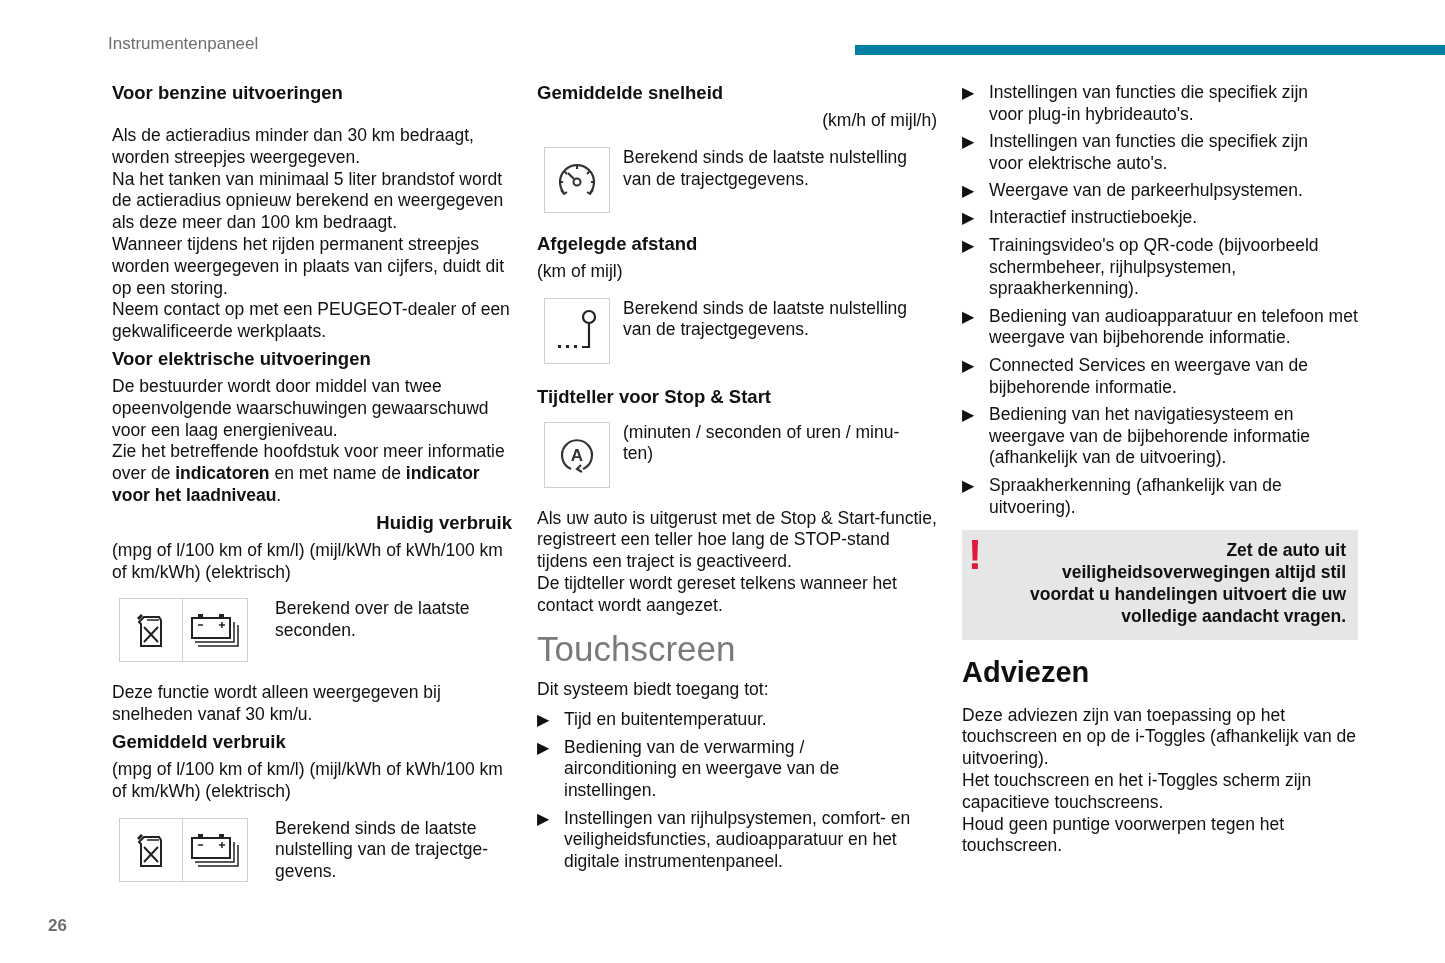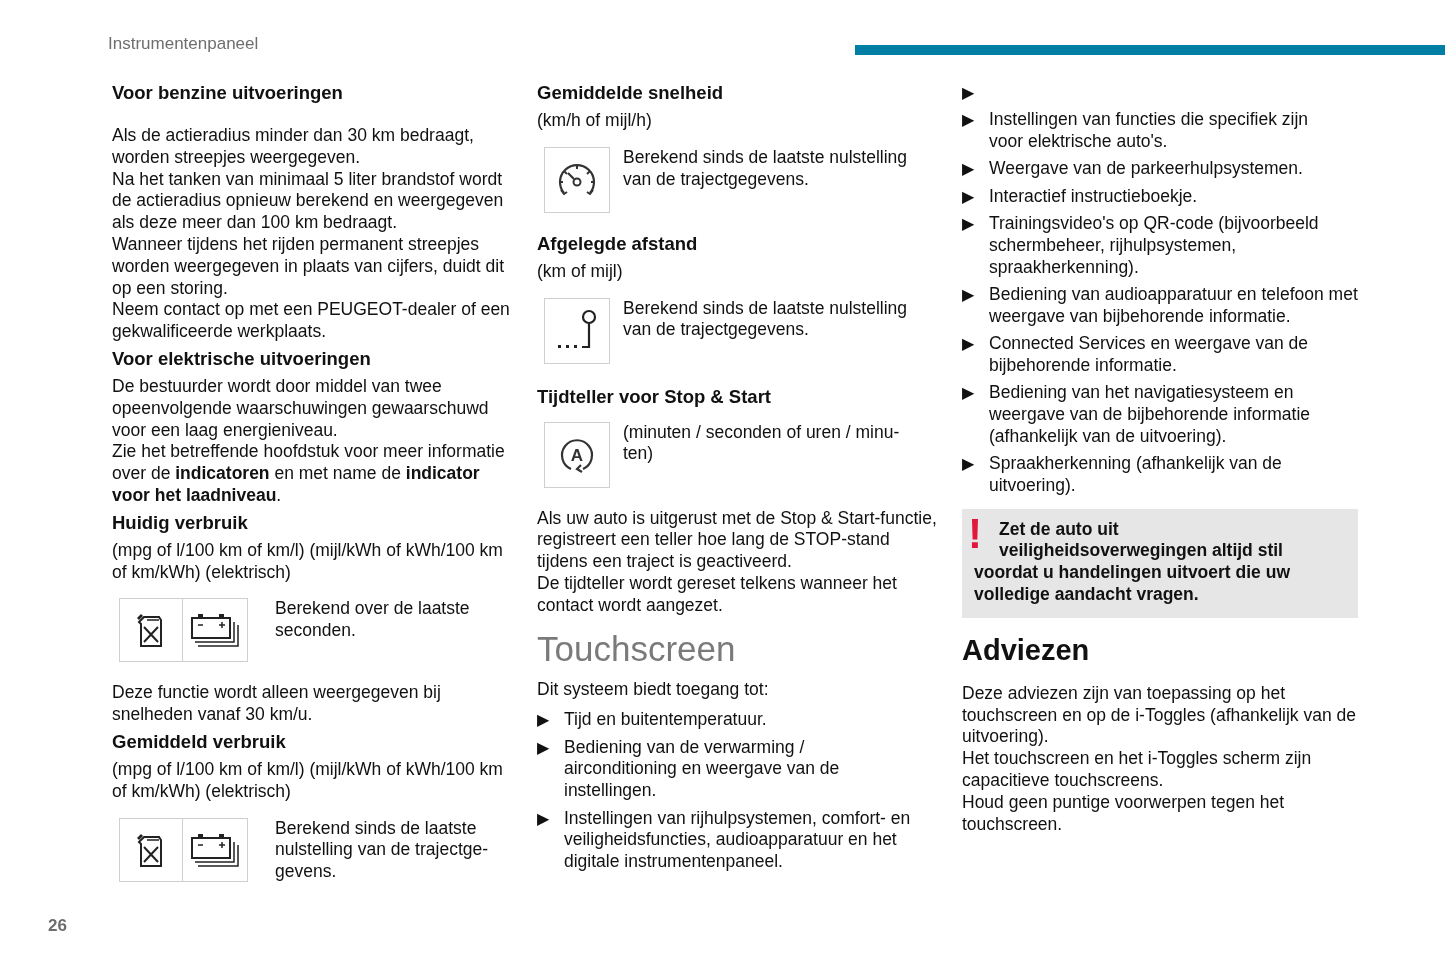--- a/index.html
+++ b/index.html
@@ -38,21 +38,21 @@
   .h1-black { font-size: 29px; font-weight: bold; margin: 0; line-height: 34px; }
 
   .warning {
     background: #e6e6e6; padding: 10px 12px 12px 12px; box-sizing: border-box;
     position: relative;
   }
   .warning .excl {
     position: absolute; left: 6px; top: 4px; color: #e0183a; font-weight: bold;
     font-size: 42px; line-height: 42px; font-family: "Liberation Sans", sans-serif;
   }
-  .warning .w-bold { font-weight: bold; font-size: 17.5px; line-height: 21.8px; }
+  .warning .w-bold { font-weight: bold; font-size: 17.5px; line-height: 21.8px; text-align: right; }
   .warning .w-indent { padding-left: 25px; display: block; }
   .warning .w-text { font-size: 17.5px; line-height: 21.8px; }
 </style>
 </head>
 <body>
 
 <div class="abs header-title">Instrumentenpaneel</div>
 <div class="abs header-bar"></div>
 
 <div class="col col1">
@@ -63,21 +63,21 @@
     <p class="p">Wanneer tijdens het rijden permanent streepjes worden weergegeven in plaats van cijfers, duidt dit op een storing.</p>
     <p class="p">Neem contact op met een PEUGEOT-dealer of een gekwalificeerde werkplaats.</p>
   </div>
 
   <h3 class="h3" style="margin-top:5px;">Voor elektrische uitvoeringen</h3>
   <div style="margin-top:6px;">
     <p class="p">De bestuurder wordt door middel van twee opeenvolgende waarschuwingen gewaarschuwd voor een laag energieniveau.</p>
     <p class="p"><span>Zie het betreffende hoofdstuk voor meer informatie over de </span><b>indicatoren</b><span> en met name de </span><b>indicator voor het laadniveau</b><span>.</span></p>
   </div>
 
-  <h3 class="h3" style="margin-top:5px;">Huidig verbruik</h3>
+  <h3 class="h3" style="margin-top:5px;text-align:right;">Huidig verbruik</h3>
   <p class="p" style="margin-top:6px;">(mpg of l/100 km of km/l) (mijl/kWh of kWh/100 km of km/kWh) (elektrisch)</p>
   <div class="icon-row" style="margin-top:15px; margin-left:7px;">
     <div class="icon-pair">
       <div class="icon-box">
         <svg width="36" height="40" viewBox="0 0 36 40">
             <path d="M6 12 L11 7 L26 7 L28 10 L28 36 L8 36 L8 14 Z" fill="none" stroke="#222" stroke-width="2"></path>
             <path d="M4 8 L8 4 L10 6 L6 10 Z" fill="#222"></path>
             <line x1="11" y1="17" x2="25" y2="32" stroke="#222" stroke-width="2"></line>
             <line x1="25" y1="17" x2="11" y2="32" stroke="#222" stroke-width="2"></line>
             <line x1="14" y1="10" x2="26" y2="10" stroke="#222" stroke-width="1.5"></line>
@@ -125,21 +125,21 @@
             <polyline points="9,36 49,36 49,15" fill="none" stroke="#222" stroke-width="1.5"></polyline>
           </svg>
       </div>
     </div>
     <div class="icon-text" style="margin-left:27px; width:230px;">Berekend sinds de laatste nulstelling van de trajectge-gevens.</div>
   </div>
 </div>
 
 <div class="col col2">
   <h3 class="h3">Gemiddelde snelheid</h3>
-  <p class="p" style="margin-top:6px;">(km/h of mijl/h)</p>
+  <p class="p" style="margin-top:6px;text-align:right;">(km/h of mijl/h)</p>
   <div class="icon-row" style="margin-top:15px; margin-left:7px;">
     <div class="icon-box" style="width:66px; height:66px;">
       <svg width="44" height="36" viewBox="0 0 44 36">
           <path d="M9 31 A17 17 0 1 1 35 31" fill="none" stroke="#333" stroke-width="2.2"></path>
           <polyline points="6,28 9,32 12,30" fill="none" stroke="#333" stroke-width="2"></polyline>
           <polyline points="32,30 35,32 38,28" fill="none" stroke="#333" stroke-width="2"></polyline>
           <line x1="22" y1="3" x2="22" y2="7" stroke="#333" stroke-width="2"></line>
           <line x1="9" y1="9" x2="12" y2="12" stroke="#333" stroke-width="2"></line>
           <line x1="35" y1="9" x2="32" y2="12" stroke="#333" stroke-width="2"></line>
           <line x1="4" y1="20" x2="8" y2="20" stroke="#333" stroke-width="2"></line>
@@ -195,20 +195,21 @@
         <span class="tri">▶</span>
         <span>Instellingen van rijhulpsystemen, comfort- en veiligheidsfuncties, audioapparatuur en het digitale instrumentenpaneel.</span>
       </div>
   </div>
 </div>
 
 <div class="col col3">
   <div>
     <div class="bullet">
         <span class="tri">▶</span>
+        <span style="width:345px;">Instellingen van functies die specifiek zijn voor plug-in hybrideauto's.</span>
       </div>
     <div class="bullet">
         <span class="tri">▶</span>
         <span style="width:345px;">Instellingen van functies die specifiek zijn voor elektrische auto's.</span>
       </div>
     <div class="bullet">
         <span class="tri">▶</span>
         <span>Weergave van de parkeerhulpsystemen.</span>
       </div>
     <div class="bullet">

